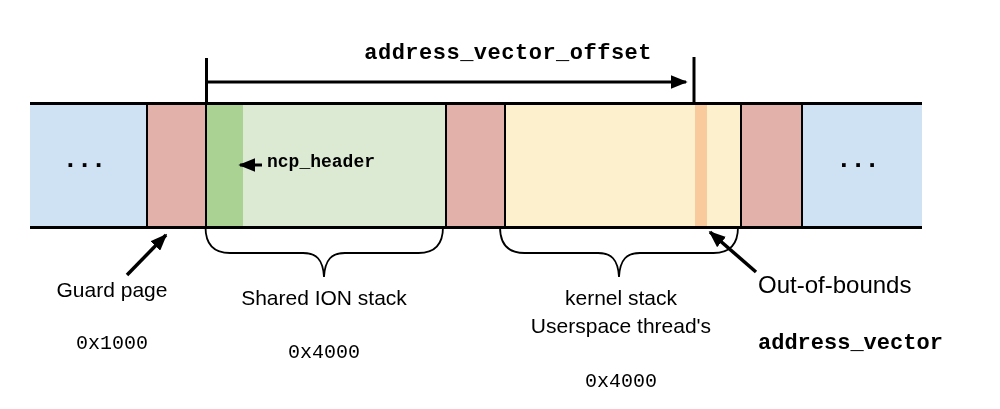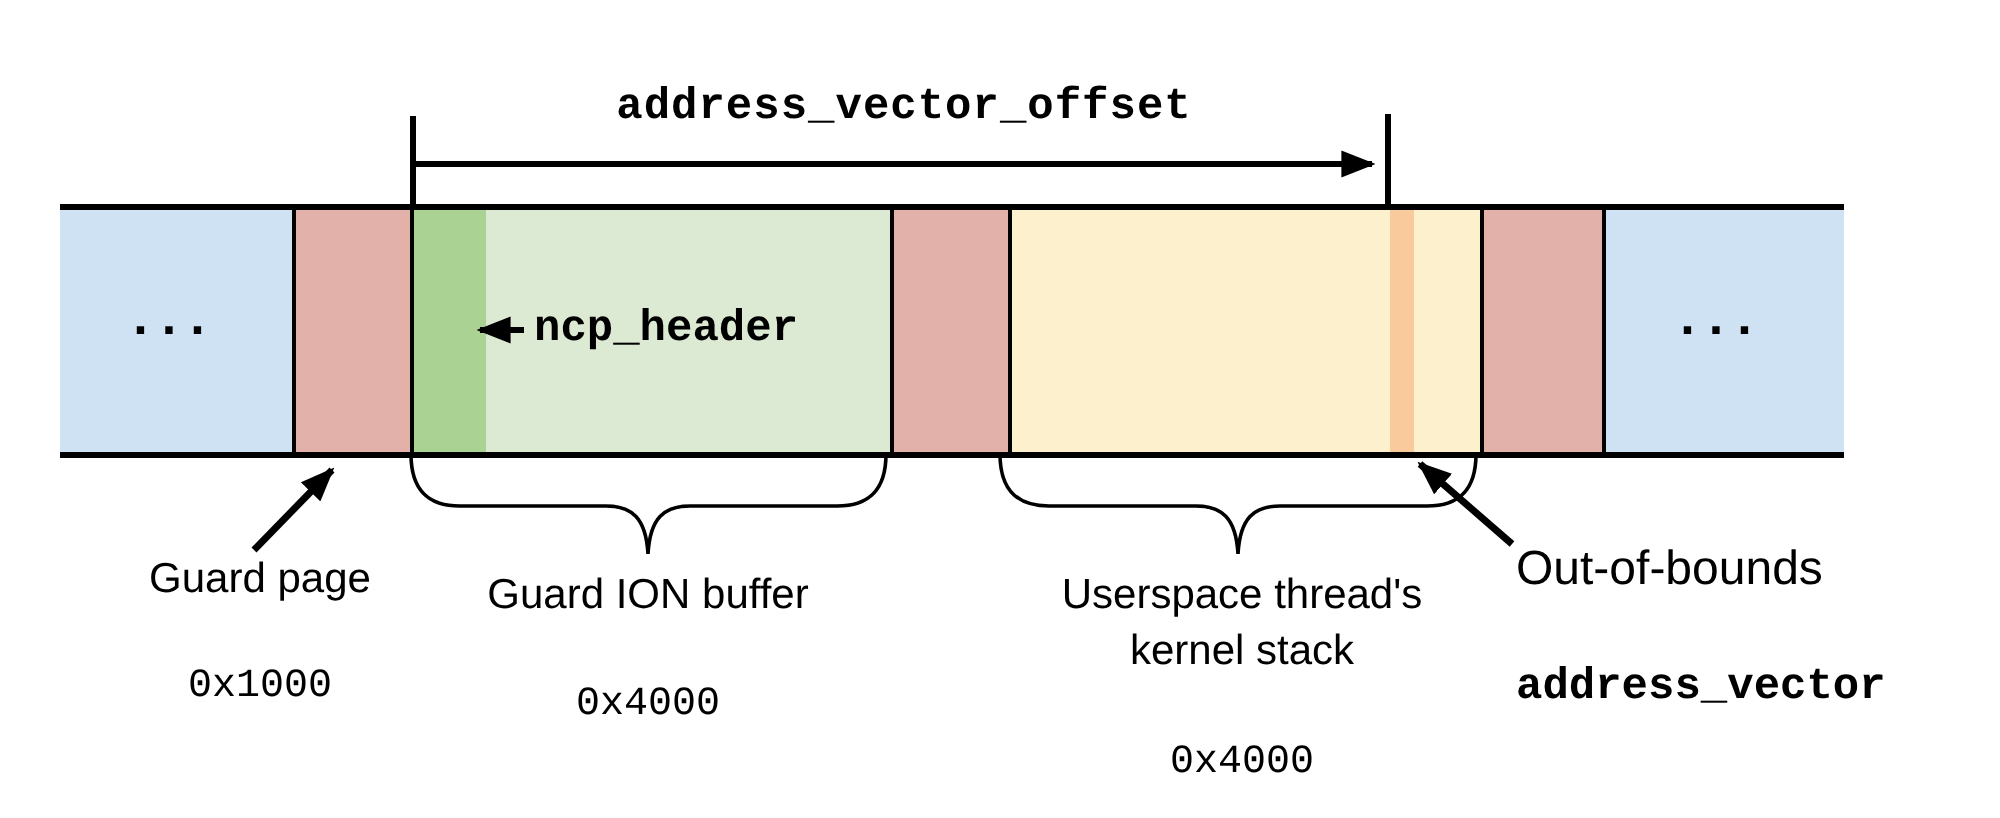--- a/index.html
+++ b/index.html
@@ -11,30 +11,30 @@
   .bar{
     position:absolute;left:30px;top:102px;width:892px;height:121px;
     border-top:3px solid #000;border-bottom:3px solid #000;z-index:1;
   }
   .seg{position:absolute;top:0;height:121px;box-sizing:border-box;}
   .seg.bordered{border-left:2px solid #000;}
   .band{position:absolute;top:0;height:121px;}
   .mono{font-family:"Liberation Mono","DejaVu Sans Mono",monospace;margin-top:28px;}
   .mono-bold{font-family:"Liberation Mono","DejaVu Sans Mono",monospace;font-weight:bold;}
   .lbl{position:absolute;z-index:4;}
-  .offset-label{left:252px;top:41px;width:400px;text-align:center;font-size:22px;letter-spacing:.5px;}
-  .ncp-label{left:267px;top:152px;font-size:22px;text-align:center;}
+  .offset-label{left:252px;top:41px;width:400px;text-align:right;font-size:22px;letter-spacing:.5px;}
+  .ncp-label{left:267px;top:152px;font-size:18px;text-align:center;}
   .dots{position:absolute;z-index:2;top:138px;height:40px;line-height:40px;text-align:center;
         font-size:26px;font-weight:bold;letter-spacing:7px;}
   .dots-left{left:30px;width:116px;}
   .dots-right{left:801px;width:121px;}
   .caption{text-align:center;}
   .caption .t{font-size:21px;line-height:27px;}
   .caption .v{font-size:20px;line-height:27px;}
-  .guard-label{left:45px;top:277px;width:170px;}
+  .guard-label{left:27px;top:277px;width:170px;}
   .guard-label .t{line-height:26px;}
   .guard-label .v{line-height:26px;}
   .ion-label{left:204px;top:284px;width:240px;}
   .stack-label{left:500px;top:284px;width:242px;}
   .stack-label .t{line-height:28px;}
   .oob-label{left:758px;top:271px;text-align:left;}
   .oob-label .t{font-size:24px;line-height:27px;}
   .oob-label .c{font-size:22px;line-height:28px;margin-top:32px;}
 </style>
 </head>
@@ -77,27 +77,27 @@
 
   <div class="lbl offset-label mono-bold">address_vector_offset</div>
   <div class="lbl ncp-label mono-bold">ncp_header</div>
 
   <div class="lbl caption guard-label">
     <div class="t">Guard page</div>
     <div class="v mono">0x1000</div>
   </div>
 
   <div class="lbl caption ion-label">
-    <div class="t">Guard ION buffer</div>
+    <div class="t">Shared ION stack</div>
     <div class="v mono">0x4000</div>
   </div>
 
   <div class="lbl caption stack-label">
+    <div class="t">kernel stack</div>
     <div class="t">Userspace thread's</div>
-    <div class="t">kernel stack</div>
     <div class="v mono">0x4000</div>
   </div>
 
   <div class="lbl oob-label">
     <div class="t">Out-of-bounds</div>
     <div class="c mono-bold">address_vector</div>
   </div>
 
 </div>
 

